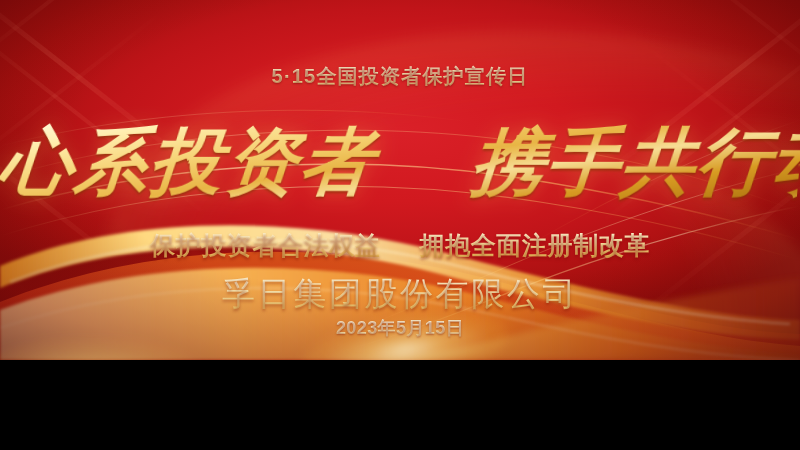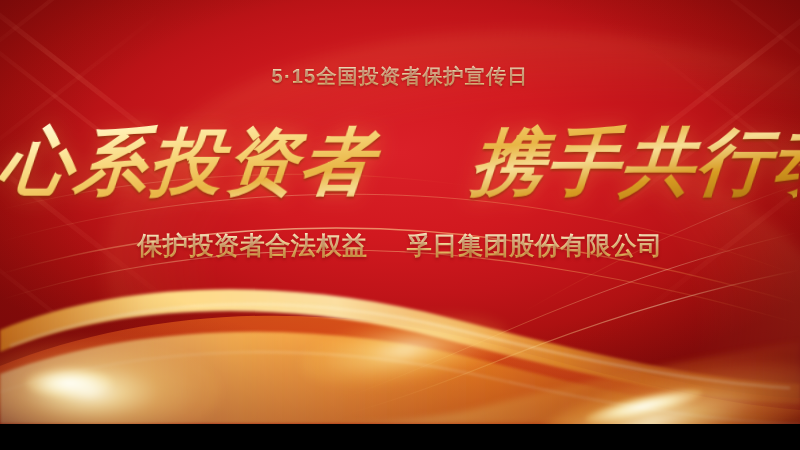--- a/index.html
+++ b/index.html
@@ -4,21 +4,21 @@
 <title>Investor Protection Poster</title>
 <style>
   html, body {
     margin: 0;
     padding: 0;
     background: #000;
   }
   #poster {
     position: relative;
     width: 800px;
-    height: 424px;
+    height: 360px;
     overflow: hidden;
     font-family: "Liberation Sans", "DejaVu Sans", sans-serif;
     background: #c8121a;
     isolation: isolate;
   }
 
   
   .bg-layer {
     position: absolute;
     inset: 0;
@@ -379,19 +379,21 @@
 
     <div class="headline">
       <span>心系投资者</span>
       <span class="gap"></span>
       <span>携手共行动</span>
     </div>
 
     <div class="tagline">
       <span>保护投资者合法权益</span>
       <span class="gap2"></span>
-      <span>孚日集团股份有限公司</span>
+      <span>拥抱全面注册制改革</span>
     </div>
 
-
+    <div class="company">孚日集团股份有限公司</div>
+
+    <div class="date">2023年5月15日</div>
 
   </div>
 </div>
 
 </body></html>

